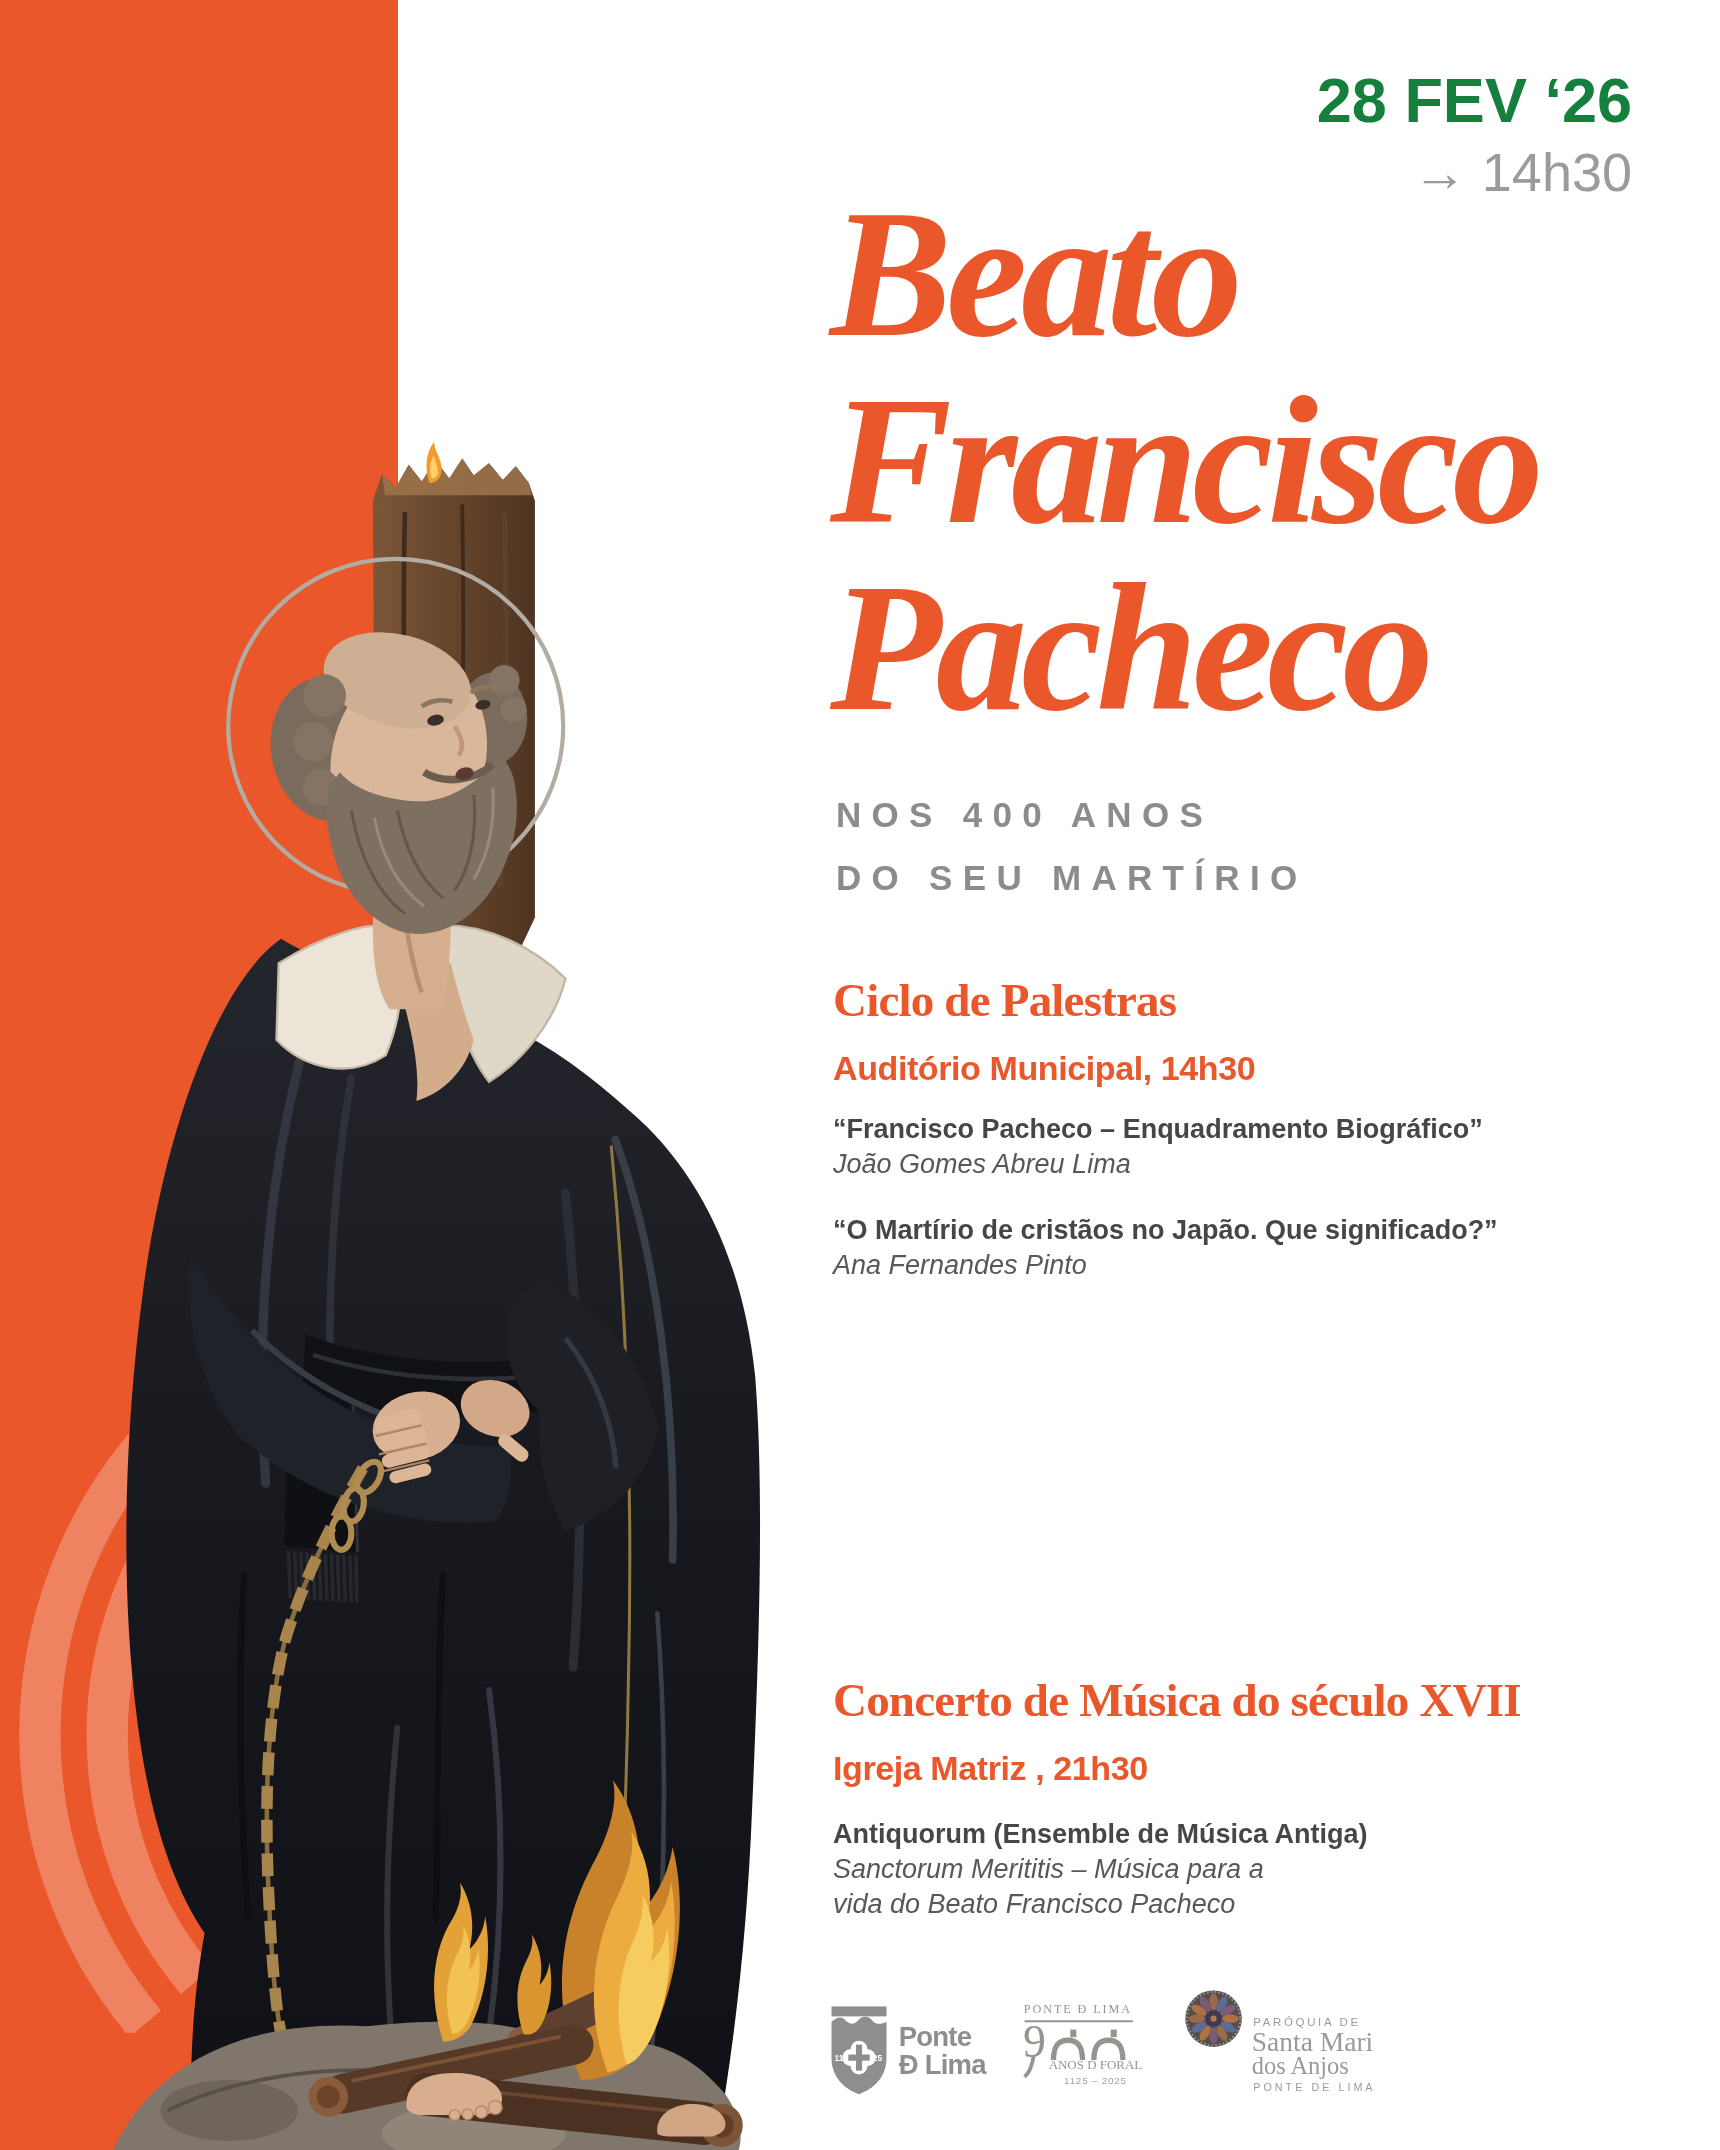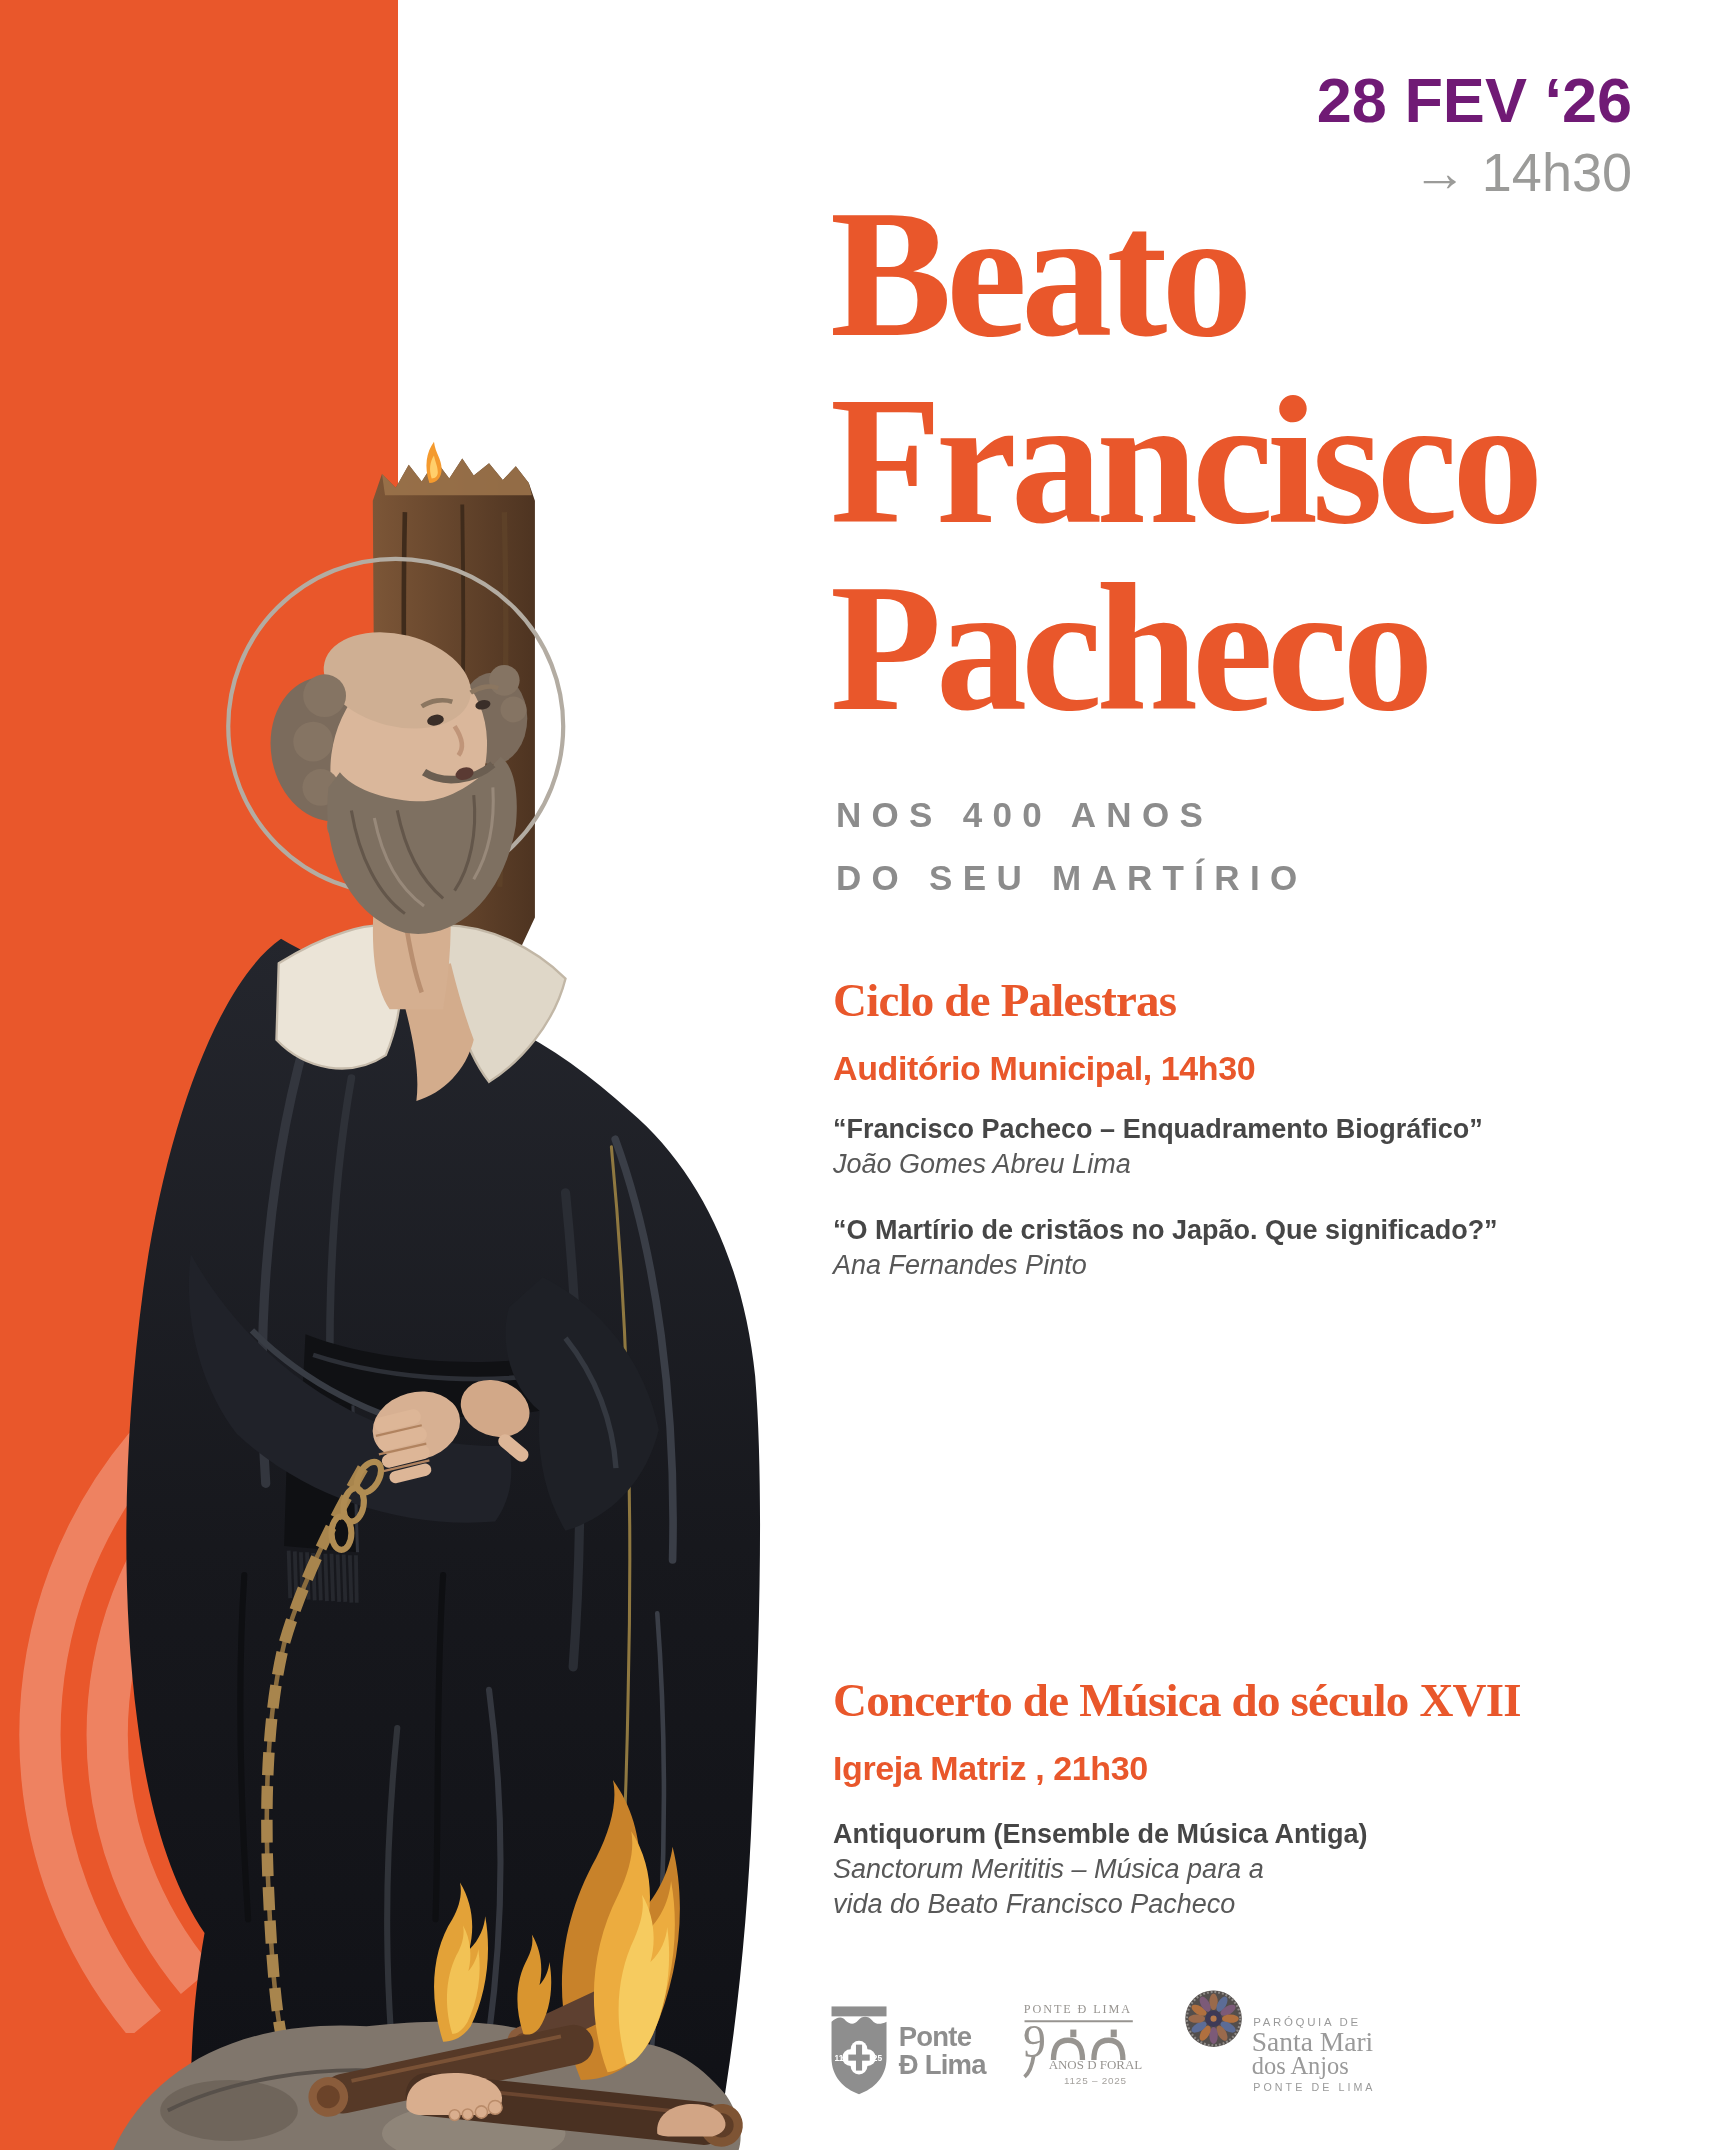--- a/index.html
+++ b/index.html
@@ -5,21 +5,21 @@
   html,body{margin:0;padding:0;background:#ffffff;}
   .page{position:relative;width:1720px;height:2151px;background:#ffffff;overflow:hidden;
         font-family:"Liberation Sans",sans-serif;}
   .pre{white-space:pre-line;}
 
   .band{position:absolute;left:0;top:0;width:398px;height:2151px;background:#E9572B;}
   .fan{position:absolute;left:0;top:1414px;width:459px;height:619px;}
   .statue{position:absolute;left:76px;top:428px;width:719px;height:1723px;}
 
   .date-block{position:absolute;top:66px;right:88px;text-align:right;}
-  .date-line{font-size:63px;font-weight:bold;color:#701a75;line-height:1.08;letter-spacing:0;}
+  .date-line{font-size:63px;font-weight:bold;color:#15803d;line-height:1.08;letter-spacing:0;}
   .time-line{font-size:54px;font-weight:400;color:#9B9B99;line-height:1.08;margin-top:9.2px;}
 
   .title{position:absolute;left:830px;top:180px;font-family:"Liberation Serif",serif;
          font-weight:bold;font-size:183px;line-height:187px;letter-spacing:-6.1px;color:#E9572B;}
   .subtitle{position:absolute;left:836px;top:783px;font-size:35px;font-weight:bold;
             letter-spacing:10.3px;line-height:63px;color:#8C8C8C;}
 
   .section{position:absolute;left:833px;width:757px;}
   .section-1{top:973px;}
   .section-2{top:1673px;}
@@ -239,21 +239,21 @@
       </g>
       <path fill="#D2A585" d="M760,2230 C758,2210 772,2196 798,2192 C824,2190 842,2198 848,2212 C852,2222 846,2230 832,2234 L774,2234 C766,2233 761,2232 760,2230 Z"></path>
     </g>
   </svg>
 
   <div class="date-block">
     <div class="date-line">28 FEV ‘26</div>
     <div class="time-line">→ 14h30</div>
   </div>
 
-  <h1 class="title pre" style="margin:0;">Beato
+  <h1 class="title pre" style="margin:0;font-style:italic;">Beato
 Francisco
 Pacheco</h1>
 
   <div class="subtitle pre">NOS 400 ANOS
 DO SEU MARTÍRIO</div>
 
   <div class="section section-1">
     <h2>Ciclo de Palestras</h2>
     <div class="venue">Auditório Municipal, 14h30</div>
     <div class="talks">

